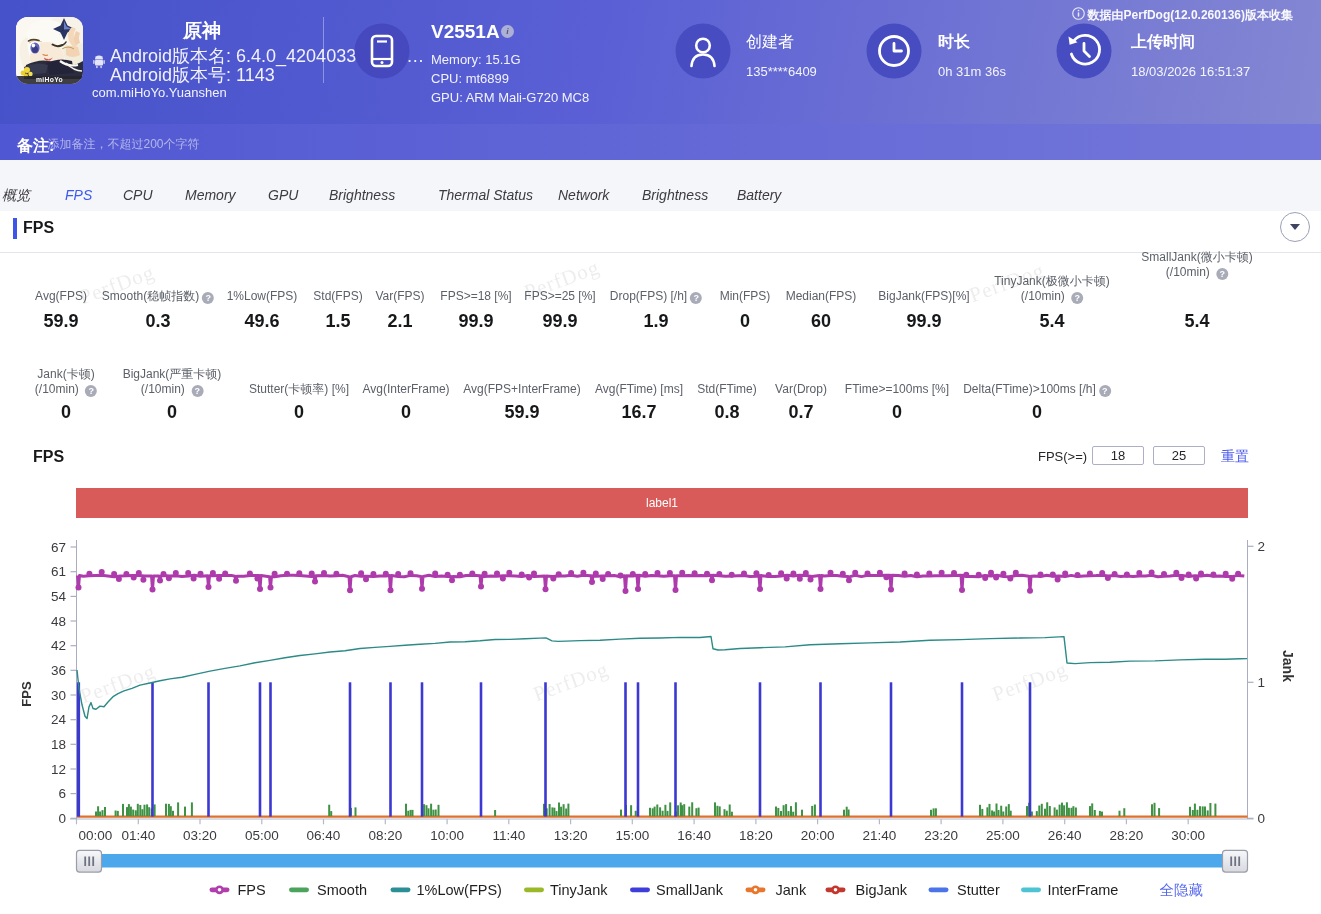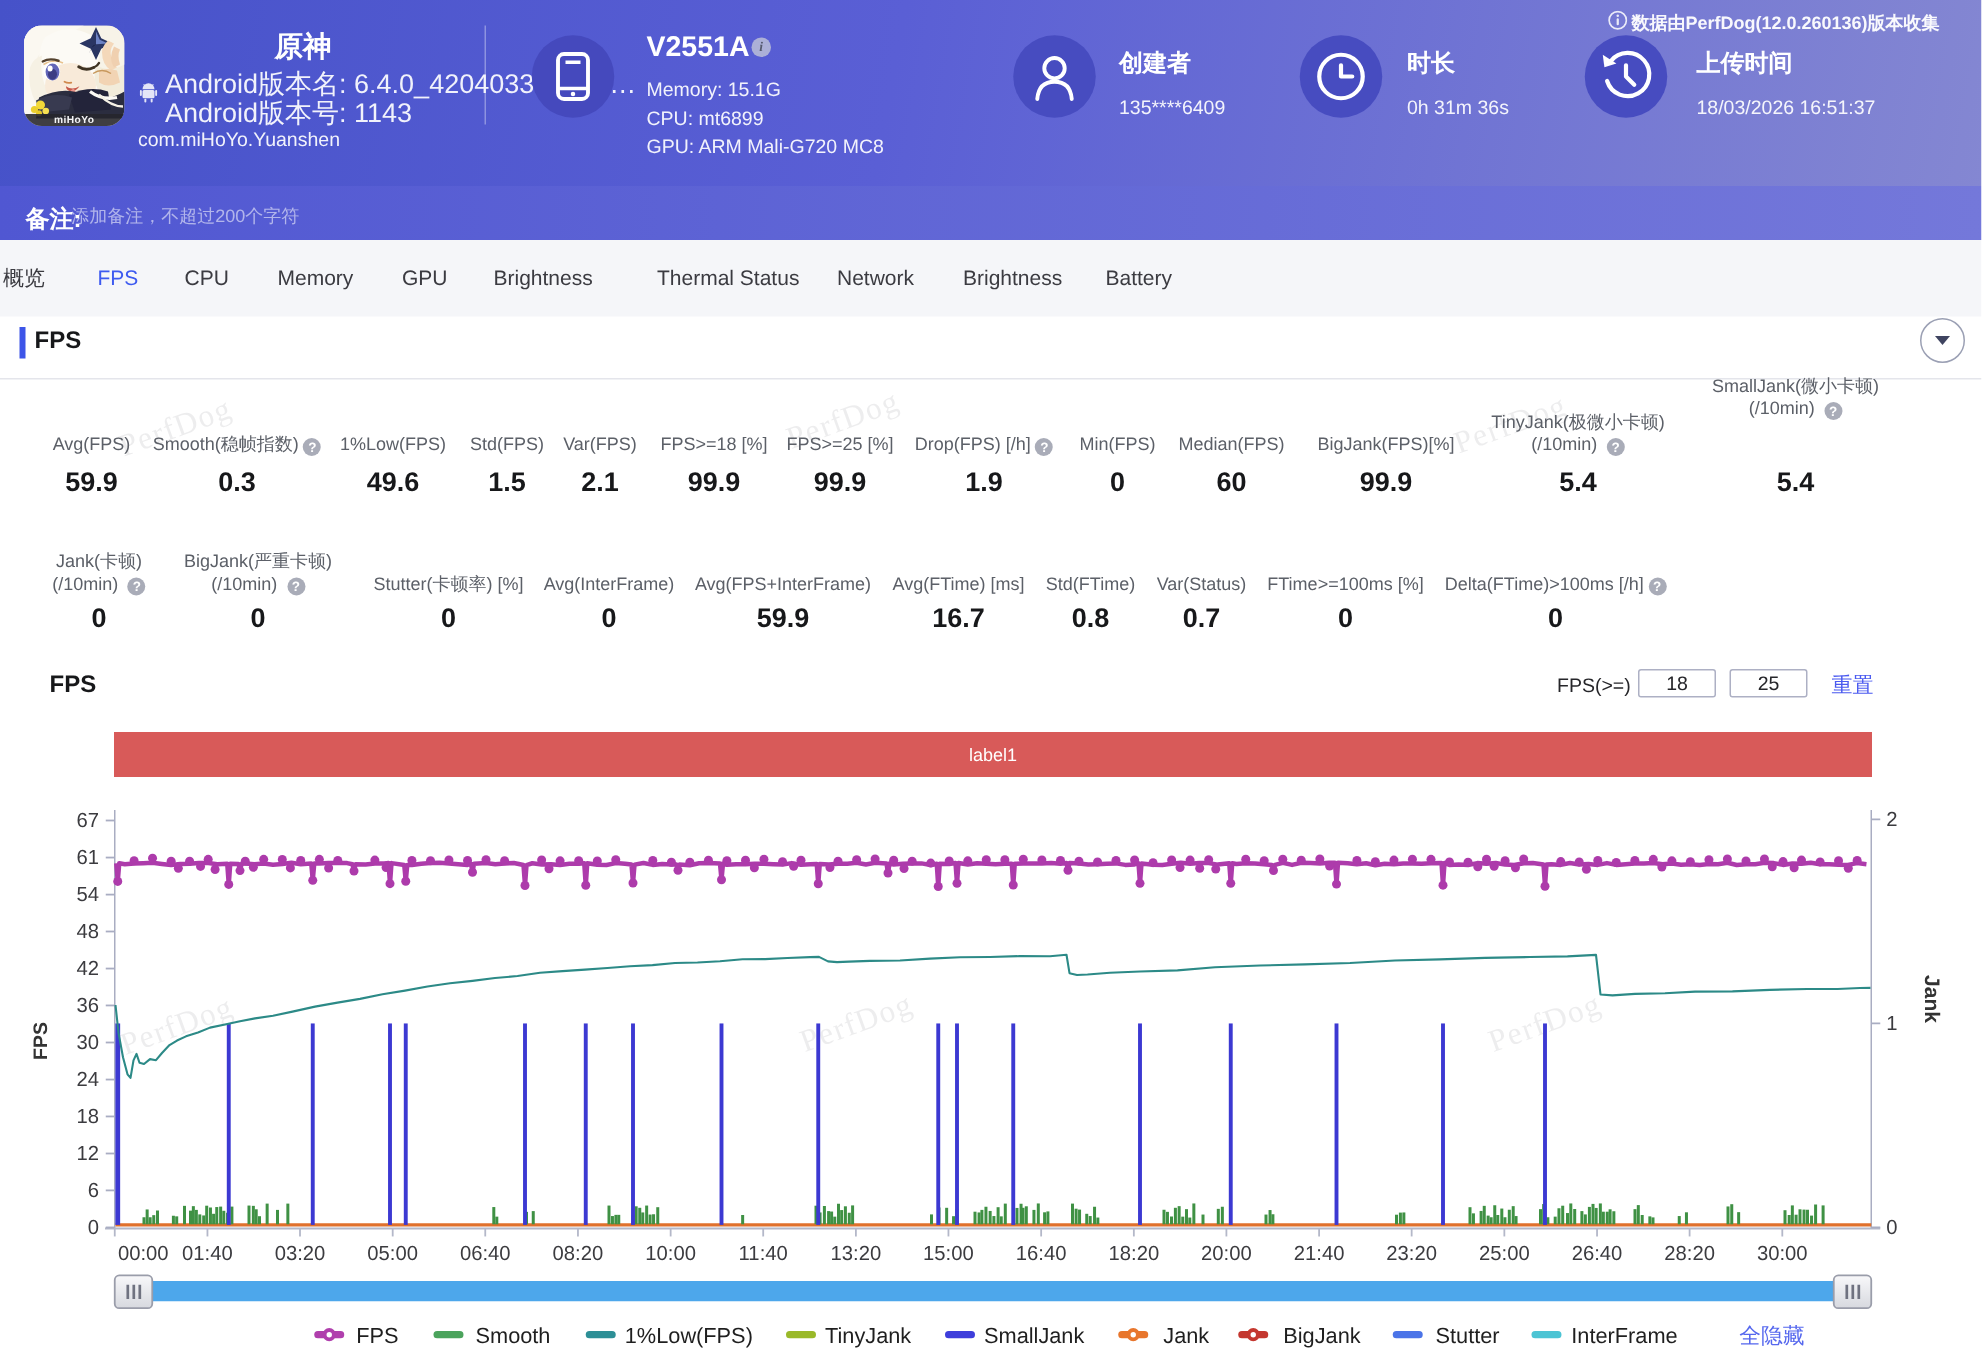--- a/index.html
+++ b/index.html
@@ -4,21 +4,21 @@
 * { margin:0; padding:0; box-sizing:border-box; }
 html,body { width:1321px; height:914px; overflow:hidden; background:#fff;
   font-family:"Liberation Sans", sans-serif; position:relative; }
 .abs { position:absolute; }
 .hdr { position:absolute; left:0; top:0; width:1321px; height:124px;
   background:linear-gradient(100deg,#4652c9 0%,#5a5fd5 45%,#8487d2 100%); }
 .remark { position:absolute; left:0; top:124px; width:1321px; height:36px;
   background:linear-gradient(to right,#5057d2,#7478da); }
 .tabbar { position:absolute; left:0; top:160px; width:1321px; height:51px; background:#f5f6f9;
   font-size:14px; color:#3b3b41; }
-.tabbar span { position:absolute; top:17px; white-space:nowrap; }
+.tabbar span { position:absolute; top:27px; white-space:nowrap;font-style:italic; }
 .tabbar .on { color:#3d5af0; }
 .wtxt { color:#fff; position:absolute;font-weight:bold; }
 .wsub { color:rgba(255,255,255,.92); position:absolute; font-size:13px; }
 .slab { position:absolute; transform:translateX(-50%); font-size:12px; color:#5c6068;
   text-align:center; line-height:15px; white-space:nowrap; }
 .sval { position:absolute; transform:translateX(-50%); font-size:18px; font-weight:bold;
   color:#17181a; white-space:nowrap; }
 .qm { display:inline-block; width:12px; height:12px; border-radius:50%; background:#a9acb8;
   color:#fff; font-size:9px; line-height:12px; text-align:center; font-weight:bold;
   vertical-align:-1px; margin-left:3px; }
@@ -103,21 +103,21 @@
   </svg>
 <div class="wtxt" style="left:431px;top:21px;font-size:19px;font-weight:bold">V2551A</div>
 <div class="abs" style="left:501px;top:25px;width:13px;height:13px;border-radius:50%;background:rgba(200,204,216,.75);color:#555a6e;font-size:9px;text-align:center;line-height:13px;font-family:'Liberation Serif',serif;font-weight:bold;font-style:italic">i</div>
 <div class="wsub" style="left:431px;top:50px;line-height:19.2px">Memory: 15.1G<br>CPU: mt6899<br>GPU: ARM Mali-G720 MC8</div>
 
 <svg width="56" height="56" viewBox="0 0 56 56" style="position:absolute;left:675px;top:23px">
 <circle cx="28" cy="28" r="27.5" fill="#474cc0"></circle>
 <circle cx="28" cy="22.5" r="6.8" fill="none" stroke="#fff" stroke-width="2.6"></circle>
 <path d="M16.5 43 q1 -11.5 11.5 -11.5 q10.5 0 11.5 11.5" fill="none" stroke="#fff" stroke-width="2.6" stroke-linecap="round"></path>
   </svg>
-<div class="wtxt" style="left:746px;top:32px;font-size:16px;font-weight:bold">创建者</div>
+<div class="wtxt" style="left:746px;top:32px;font-size:16px;font-weight:normal">创建者</div>
 <div class="wsub" style="left:746px;top:64px">135****6409</div>
 
 <svg width="56" height="56" viewBox="0 0 56 56" style="position:absolute;left:866px;top:23px">
 <circle cx="28" cy="28" r="27.5" fill="#474cc0"></circle>
 <circle cx="28" cy="28" r="14.5" fill="none" stroke="#fff" stroke-width="2.8"></circle>
 <path d="M28 20.5 L28 28 L35.5 28" fill="none" stroke="#fff" stroke-width="2.8" stroke-linejoin="round" stroke-linecap="round"></path>
   </svg>
 <div class="wtxt" style="left:938px;top:32px;font-size:16px;font-weight:bold">时长</div>
 <div class="wsub" style="left:938px;top:64px">0h 31m 36s</div>
 
@@ -198,21 +198,21 @@
 <div class="slab" style="left:299px;bottom:517px">Stutter(卡顿率) [%]</div>
 <div class="sval" style="left:299px;top:402px">0</div>
 <div class="slab" style="left:406px;bottom:517px">Avg(InterFrame)</div>
 <div class="sval" style="left:406px;top:402px">0</div>
 <div class="slab" style="left:522px;bottom:517px">Avg(FPS+InterFrame)</div>
 <div class="sval" style="left:522px;top:402px">59.9</div>
 <div class="slab" style="left:639px;bottom:517px">Avg(FTime) [ms]</div>
 <div class="sval" style="left:639px;top:402px">16.7</div>
 <div class="slab" style="left:727px;bottom:517px">Std(FTime)</div>
 <div class="sval" style="left:727px;top:402px">0.8</div>
-<div class="slab" style="left:801px;bottom:517px">Var(Status)</div>
+<div class="slab" style="left:801px;bottom:517px">Var(Drop)</div>
 <div class="sval" style="left:801px;top:402px">0.7</div>
 <div class="slab" style="left:897px;bottom:517px">FTime&gt;=100ms [%]</div>
 <div class="sval" style="left:897px;top:402px">0</div>
 <div class="slab" style="left:1037px;bottom:517px">Delta(FTime)&gt;100ms [/h]<span class="qm">?</span></div>
 <div class="sval" style="left:1037px;top:402px">0</div>
 
 <div class="abs" style="left:33px;top:448px;font-size:16px;font-weight:bold;color:#17181a">FPS</div>
 <div class="abs" style="left:1038px;top:449px;font-size:13px;color:#26262a">FPS(&gt;=)</div>
 <div class="inp" style="left:1092px;top:446px">18</div>
 <div class="inp" style="left:1153px;top:446px">25</div>

